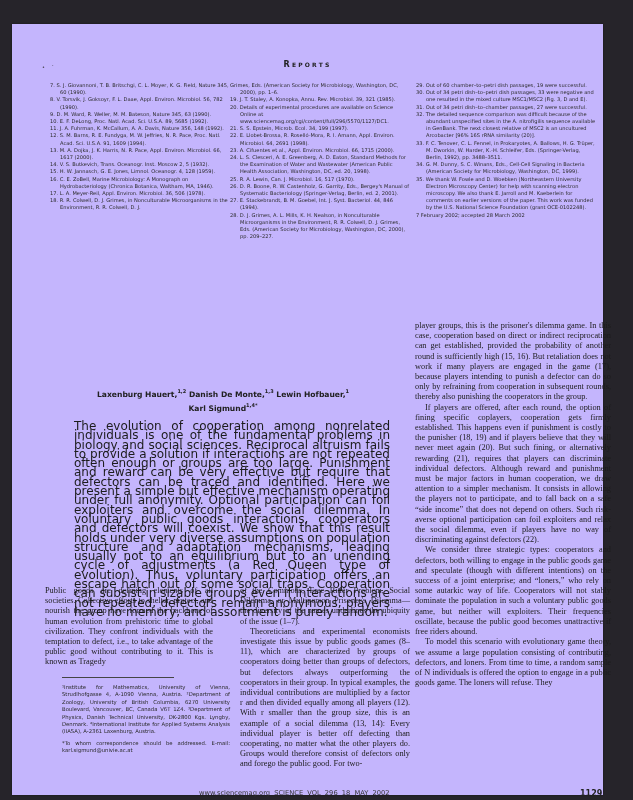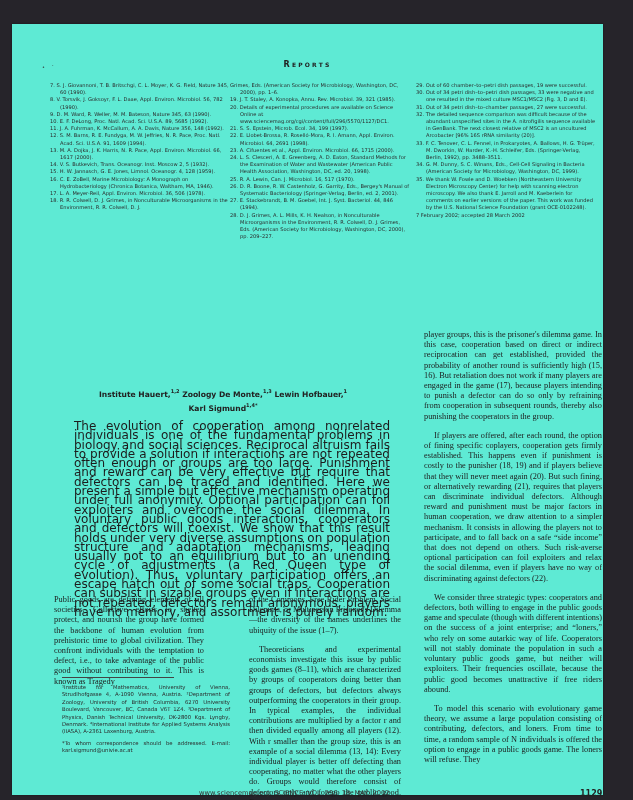--- a/index.html
+++ b/index.html
@@ -5,21 +5,21 @@
   html, body { margin: 0; padding: 0; }
   body {
     width: 633px; height: 800px; overflow: hidden;
     background: #26242a;
     position: relative;
     font-family: "DejaVu Sans", sans-serif;
   }
   .page {
     position: absolute; left: 12px; top: 24px;
     width: 591px; height: 771px;
-    background: #5eead4;
+    background: #c4b5fd;
     box-shadow: 0 0 2px rgba(0,0,0,0.4);
   }
   .hdr {
     position: absolute; left: 0; right: 0; top: 36px;
     text-align: center; font-size: 8px; font-weight: bold;
     letter-spacing: 2.2px; color: #222;
     font-variant: small-caps;
   }
   .marks { position: absolute; left: 30px; top: 40px; font-size: 5px; color: #333; }
   .refs { position: absolute; top: 58px; font-family: "DejaVu Sans", sans-serif;
@@ -40,21 +40,21 @@
   }
   .authors sup { font-size: 5px; }
   .abstract {
     position: absolute; left: 62px; width: 316px; top: 398px;
     font-size: 12px; line-height: 9.3px; text-align: justify; color: #1c1c1c;
   }
   .body-text {
     position: absolute; font-family: "Liberation Serif", serif;
     font-size: 8.3px; line-height: 10.2px; text-align: justify; color: #1c1c1c;
   }
-  .body-text p { margin: 9px; }
+  .body-text p { margin: 0; }
   .body-text p.ind { text-indent: 10px; }
   .b1 { left: 33px; width: 168px; top: 562px; }
   .b2 { left: 228px; width: 170px; top: 562px; }
   .b3 { left: 403px; width: 196px; top: 297px; }
   .rule { position: absolute; left: 50px; top: 653px; width: 112px; border-top: 0.7px solid #444; }
   .fn { position: absolute; left: 50px; width: 168px; top: 660px;
     font-size: 5.3px; line-height: 7.4px; color: #2a2a2a; text-align: justify; }
   .fn p { margin: 0 0 4px 0; }
   .footer { position: absolute; left: 0; right: 0; top: 765px; height: 12px; }
   .foot-l { position: absolute; left: 187px; font-size: 6.7px; color: #333; word-spacing: 2px; }
@@ -102,22 +102,22 @@
     <p class="ref">31. Out of 34 petri dish–to–chamber passages, 27 were successful.</p>
     <p class="ref">32. The detailed sequence comparison was difficult because of the abundant unspecified sites in the A. nitrofigilis sequence available in GenBank. The next closest relative of MSC2 is an uncultured Arcobacter [96% 16S rRNA similarity (20)].</p>
     <p class="ref">33. F. C. Tenover, C. L. Fennel, in Prokaryotes, A. Ballows, H. G. Trüper, M. Dworkin, W. Harder, K.-H. Schleifer, Eds. (Springer-Verlag, Berlin, 1992), pp. 3488–3511.</p>
     <p class="ref">34. G. M. Dunny, S. C. Winans, Eds., Cell-Cell Signaling in Bacteria (American Society for Microbiology, Washington, DC, 1999).</p>
     <p class="ref">35. We thank W. Fowle and D. Woebken (Northeastern University Electron Microscopy Center) for help with scanning electron microscopy. We also thank E. Jarroll and M. Kaeberlein for comments on earlier versions of the paper. This work was funded by the U.S. National Science Foundation (grant OCE-0102248).</p>
     <p class="ref dateline">7 February 2002; accepted 28 March 2002</p>
   </div>
 
 
   <div class="authors">
-    <span>Institute Hauert,</span><sup>1,2</sup>
-    <span>Zoology De Monte,</span><sup>1,3</sup>
+    <span>Laxenburg Hauert,</span><sup>1,2</sup>
+    <span>Danish De Monte,</span><sup>1,3</sup>
     <span>Lewin Hofbauer,</span><sup>1</sup><br>
     <span>Karl Sigmund</span><sup>1,4*</sup>
   </div>
 
   <div class="abstract">The evolution of cooperation among nonrelated individuals is one of the fundamental problems in biology and social sciences. Reciprocal altruism fails to provide a solution if interactions are not repeated often enough or groups are too large. Punishment and reward can be very effective but require that defectors can be traced and identified. Here we present a simple but effective mechanism operating under full anonymity. Optional participation can foil exploiters and overcome the social dilemma. In voluntary public goods interactions, cooperators and defectors will coexist. We show that this result holds under very diverse assumptions on population structure and adaptation mechanisms, leading usually not to an equilibrium but to an unending cycle of adjustments (a Red Queen type of evolution). Thus, voluntary participation offers an escape hatch out of some social traps. Cooperation can subsist in sizable groups even if interactions are not repeated, defectors remain anonymous, players have no memory, and assortment is purely random.</div>
 
   <div class="body-text b1">
     <p>Public goods are defining elements of all societies. Collective efforts to shelter, protect, and nourish the group have formed the backbone of human evolution from prehistoric time to global civilization. They confront individuals with the temptation to defect, i.e., to take advantage of the public good without contributing to it. This is known as Tragedy</p>
   </div>
 

